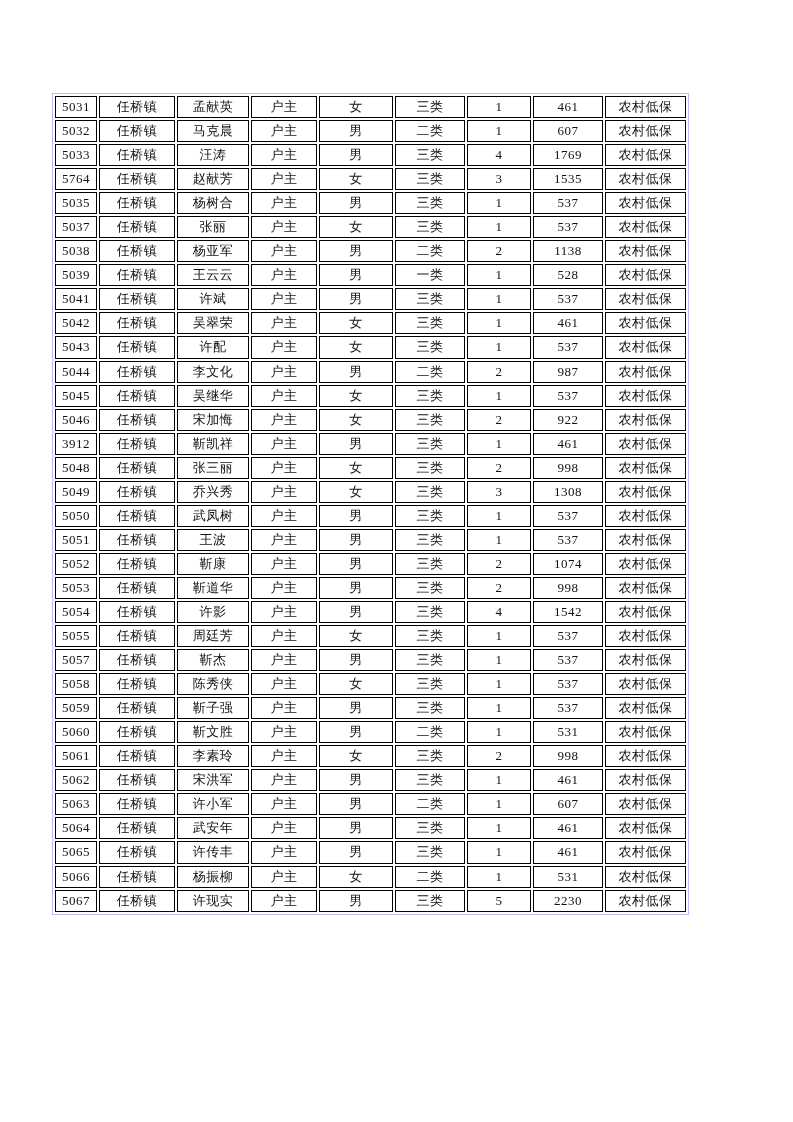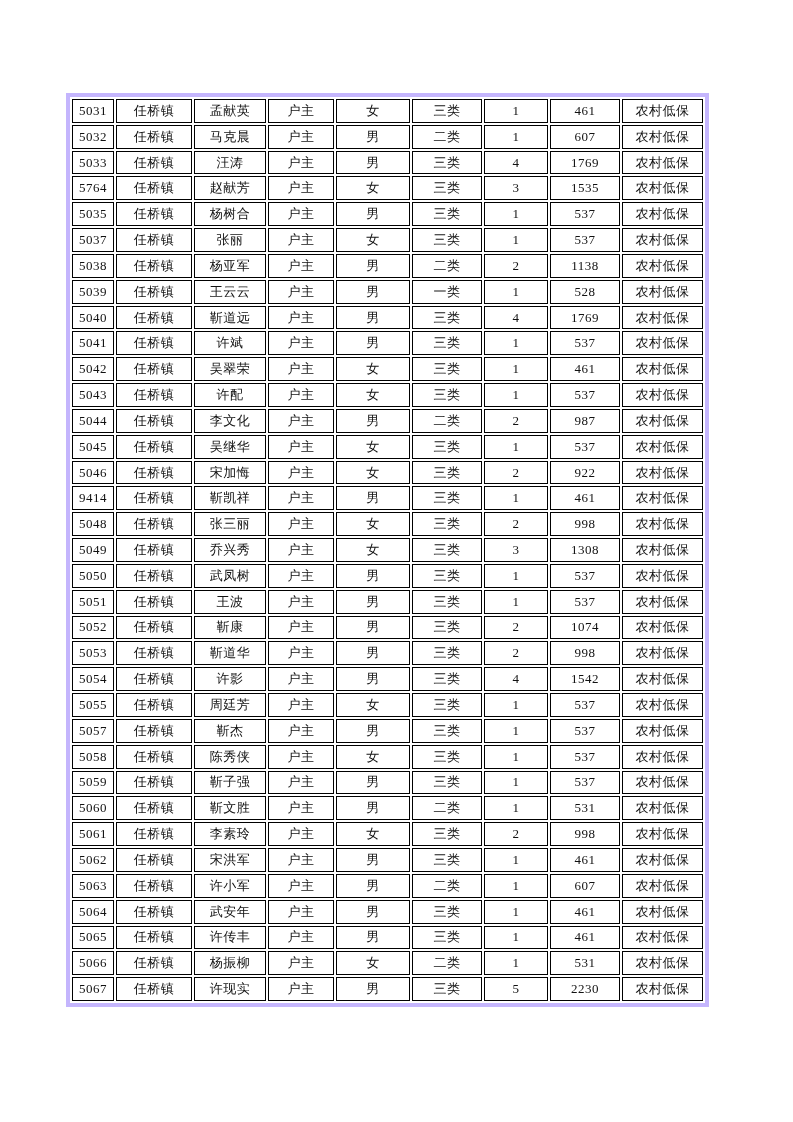--- a/index.html
+++ b/index.html
@@ -10,28 +10,28 @@
   .page {
     position: relative;
     width: 793px;
     height: 1122px;
     background: #ffffff;
     overflow: hidden;
     font-family: "Liberation Serif", "DejaVu Serif", serif;
   }
   table.roster {
     position: absolute;
-    left: 66px;
+    left: 52px;
     top: 93px;
     width: 615px;
-    height: 914px;
+    height: 822px;
     table-layout: fixed;
     border-collapse: separate;
     border-spacing: 2px;
-    border: 4px solid #c4b5fd;
+    border: 1px solid #c4b5fd;
   }
   table.roster td {
     border: 1px solid #000000;
     background: #ffffff;
     text-align: center;
     vertical-align: middle;
     font-size: 13px;
     color: #111111;
     padding: 0 1px;
     white-space: nowrap;
@@ -138,31 +138,20 @@
           <td>任桥镇</td>
           <td>王云云</td>
           <td>户主</td>
           <td>男</td>
           <td>一类</td>
           <td>1</td>
           <td>528</td>
           <td>农村低保</td>
         </tr>
         <tr>
-          <td>5040</td>
-          <td>任桥镇</td>
-          <td>靳道远</td>
-          <td>户主</td>
-          <td>男</td>
-          <td>三类</td>
-          <td>4</td>
-          <td>1769</td>
-          <td>农村低保</td>
-        </tr>
-        <tr>
           <td>5041</td>
           <td>任桥镇</td>
           <td>许斌</td>
           <td>户主</td>
           <td>男</td>
           <td>三类</td>
           <td>1</td>
           <td>537</td>
           <td>农村低保</td>
         </tr>
@@ -215,21 +204,21 @@
           <td>任桥镇</td>
           <td>宋加悔</td>
           <td>户主</td>
           <td>女</td>
           <td>三类</td>
           <td>2</td>
           <td>922</td>
           <td>农村低保</td>
         </tr>
         <tr>
-          <td>9414</td>
+          <td>3912</td>
           <td>任桥镇</td>
           <td>靳凯祥</td>
           <td>户主</td>
           <td>男</td>
           <td>三类</td>
           <td>1</td>
           <td>461</td>
           <td>农村低保</td>
         </tr>
         <tr>

